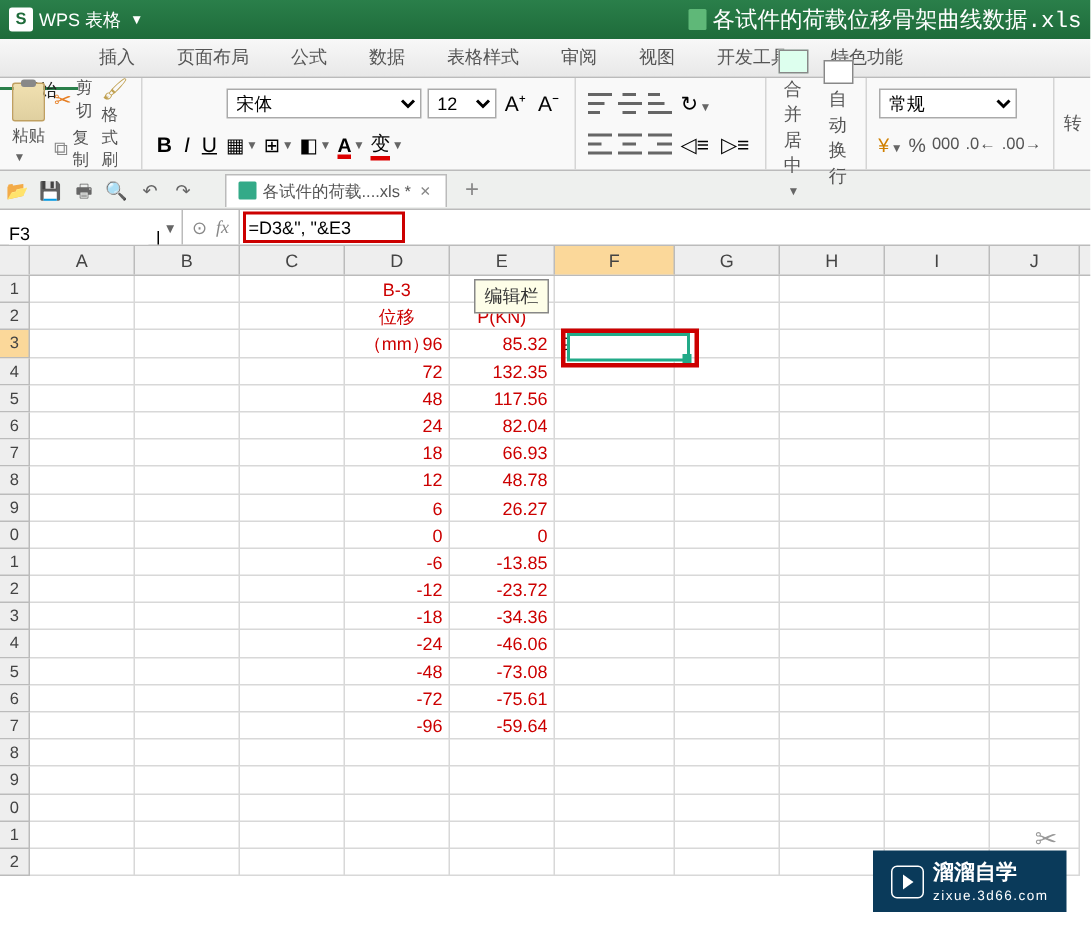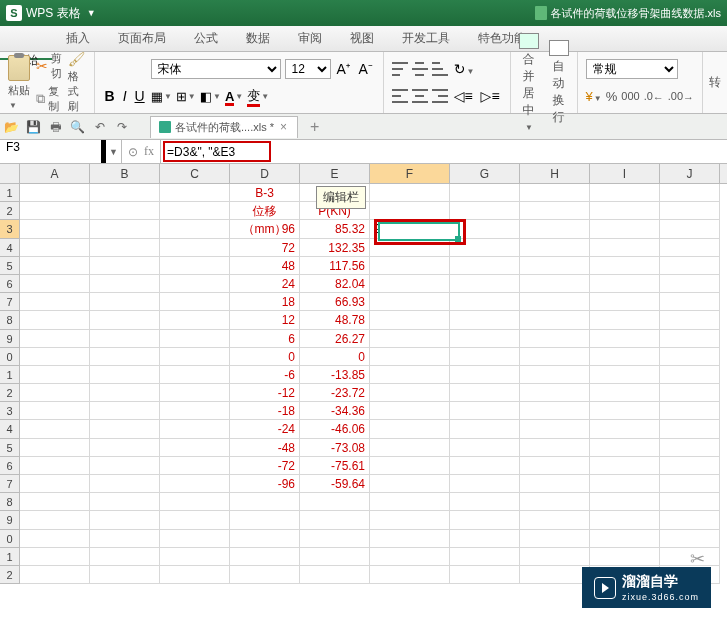--- a/index.html
+++ b/index.html
@@ -5,21 +5,21 @@
 * { margin: 0; padding: 0; box-sizing: border-box; font-family: Arial, "Microsoft YaHei", sans-serif; }
 body { background: #fff; width: 727px; height: 618px; overflow: hidden; position: relative; }
 
 
 .titlebar { height: 26px; background: linear-gradient(#2a7f4a, #1e6b3a); display: flex; align-items: center; padding: 0 6px; color: #fff; font-size: 12px; }
 .titlebar .logo { background: #fff; color: #1e6b3a; font-weight: bold; width: 16px; height: 16px; font-size: 11px; text-align: center; line-height: 16px; border-radius: 2px; margin-right: 4px; }
 .titlebar .app { margin-right: 6px; }
 .titlebar .dd { font-size: 9px; }
 .titlebar .spacer { flex: 1; }
 .titlebar .doc-icon { width: 12px; height: 14px; background: #5fb878; margin-right: 4px; border-radius: 1px; }
-.titlebar .doc { font-size: 11px; }
+.titlebar .doc { font-size: 15px; font-family: Liberation Mono, monospace; }
 
 
 .menubar { height: 26px; background: linear-gradient(#f8f8f8,#e8e8e8); border-bottom: 1px solid #bbb; display: flex; align-items: stretch; font-size: 12px; color: #555; }
 .menubar .tab { padding: 0 14px; display: flex; align-items: center; cursor: pointer; }
 .menubar .tab.active { background: #fff; border-top: 2px solid #2a7f4a; color: #222; margin-top: 32px; }
 
 
 .ribbon { height: 62px; background: #f9f9f9; border-bottom: 1px solid #bbb; display: flex; align-items: stretch; }
 .ribbon-group { border-right: 1px solid #d5d5d5; padding: 3px 8px; display: flex; flex-direction: column; justify-content: space-around; }
 .paste-group { flex-direction: row; align-items: center; gap: 6px; }
@@ -63,26 +63,26 @@
 
 .doctabs { height: 26px; background: #eef0ee; border-bottom: 1px solid #bbb; display: flex; align-items: center; padding: 0 4px; font-size: 11px; color: #555; gap: 6px; }
 .doctabs .small-icon { width: 16px; height: 16px; display: inline-block; text-align: center; line-height: 16px; font-size: 12px; color: #666; cursor: pointer; }
 .doctab { background: #fff; border: 1px solid #bbb; border-bottom: none; padding: 3px 8px; display: flex; align-items: center; gap: 4px; }
 .doc-ic { width: 12px; height: 12px; background: #3a8; border-radius: 1px; }
 .close-x { font-size: 12px; color: #888; cursor: pointer; padding: 0 2px; }
 .plus-tab { font-size: 16px; color: #888; padding: 0 6px; cursor: pointer; }
 
 
 .formula-bar { height: 24px; border-bottom: 1px solid #bbb; display: flex; align-items: stretch; font-size: 12px; }
-.name-box { width: 106px; border-right: 5px solid #000000; display: flex; align-items: flex-start; padding: 0 6px; }
+.name-box { width: 106px; border-right: 1px solid #000000; display: flex; align-items: flex-end; padding: 0 6px; margin-top: 14px; }
 .name-box input { border: none; width: 100%; font-size: 12px; font-family: Arial; outline: none; }
 .name-dd { border-right: 1px solid #bbb; width: 16px; display: flex; align-items: center; justify-content: center; font-size: 9px; color: #666; cursor: pointer; }
 .fb-btns { display: flex; align-items: center; gap: 6px; padding: 0 6px; border-right: 1px solid #bbb; color: #888; }
 .fb-btn { cursor: pointer; font-size: 12px; }
-.fx { font-family: Georgia, serif; }
+.fx { font-style: italic; font-family: Georgia, serif; }
 .formula-input-wrap { flex: 1; display: flex; align-items: center; position: relative; }
 .formula-input { padding: 0 6px; font-size: 12px; font-family: Arial; }
 .formula-highlight { position: absolute; left: 2px; top: 1px; bottom: 1px; width: 108px; border: 2px solid #c00; pointer-events: none; }
 
 
 .tooltip { position: absolute; left: 316px; top: 186px; background: #fefee8; border: 1px solid #888; padding: 2px 6px; font-size: 12px; color: #333; z-index: 50; }
 
 
 .sheet { position: relative; }
 .col-headers { display: flex; height: 20px; background: #eee; border-bottom: 1px solid #bbb; }
@@ -126,20 +126,21 @@
   <span class="doc-icon"></span>
   <span class="doc">各试件的荷载位移骨架曲线数据.xls</span>
 </div>
 
 <div class="menubar">
   <div class="tab active">开始</div>
   <div class="tab">插入</div>
   <div class="tab">页面布局</div>
   <div class="tab">公式</div>
   <div class="tab">数据</div>
+  <div class="tab">表格样式</div>
   <div class="tab">审阅</div>
   <div class="tab">视图</div>
   <div class="tab">开发工具</div>
   <div class="tab">特色功能</div>
 </div>
 
 <div class="ribbon">
   <div class="ribbon-group paste-group">
     <div class="big-btn">
       <span class="clipboard"></span>

